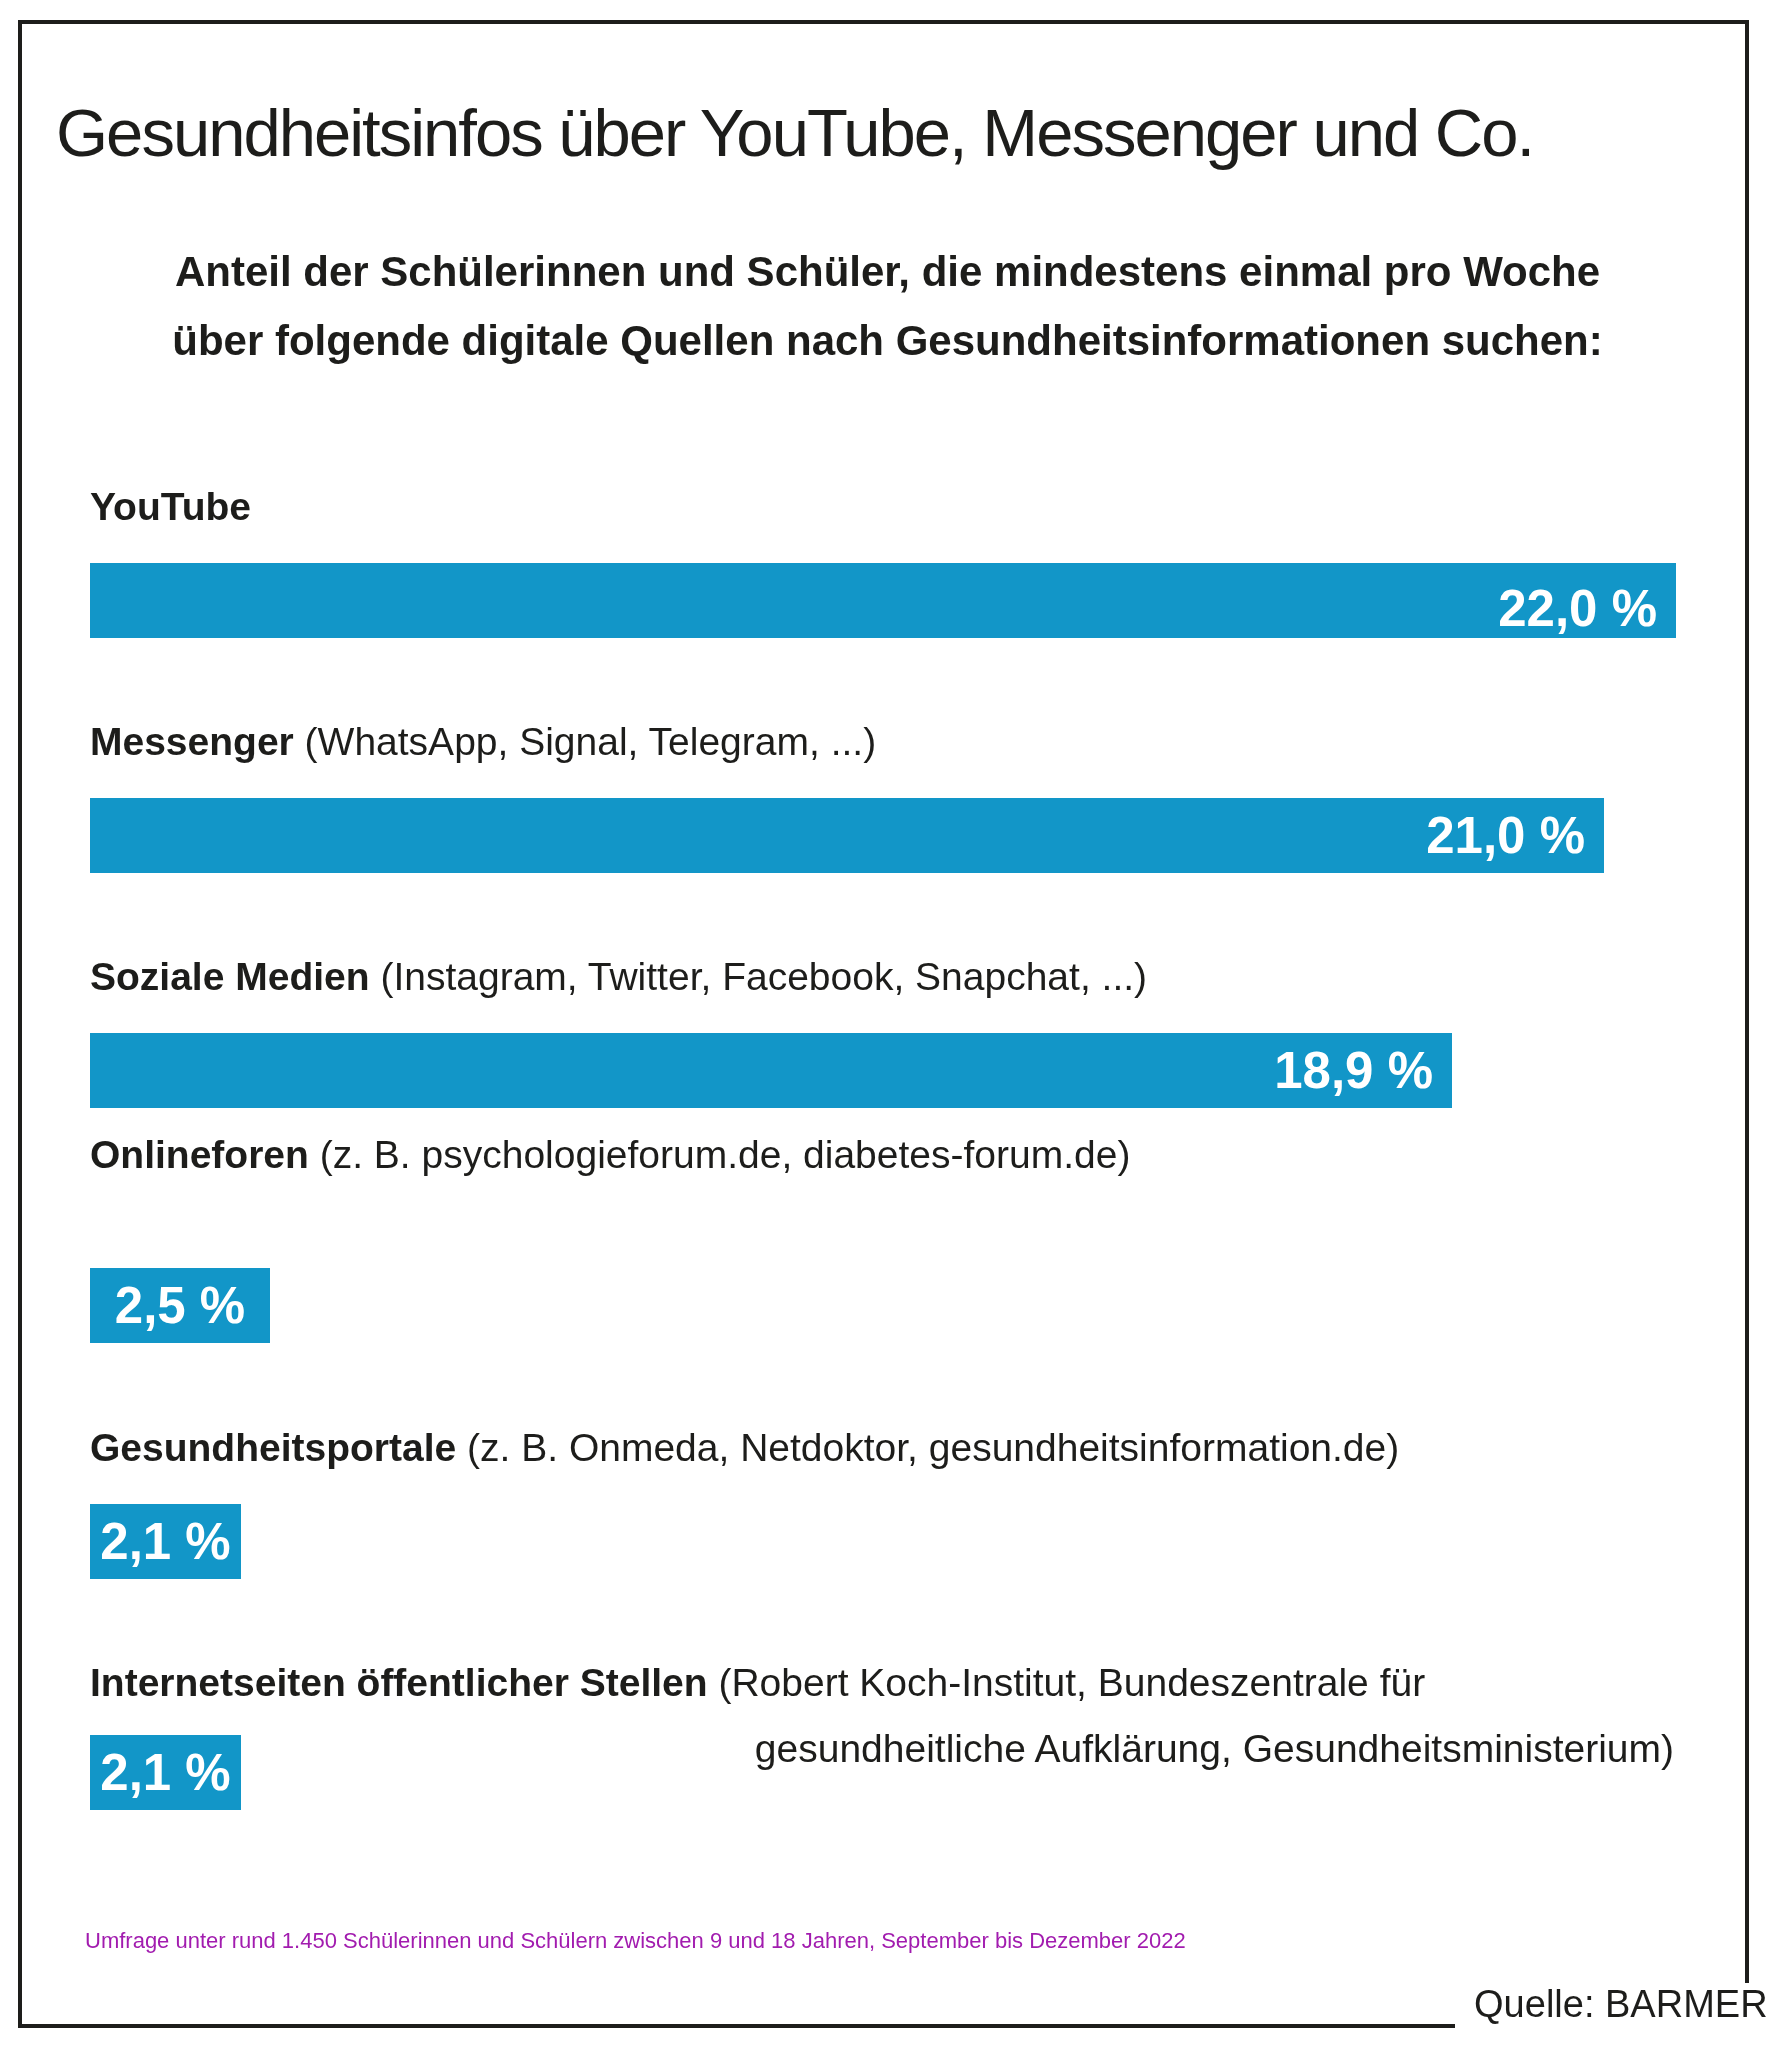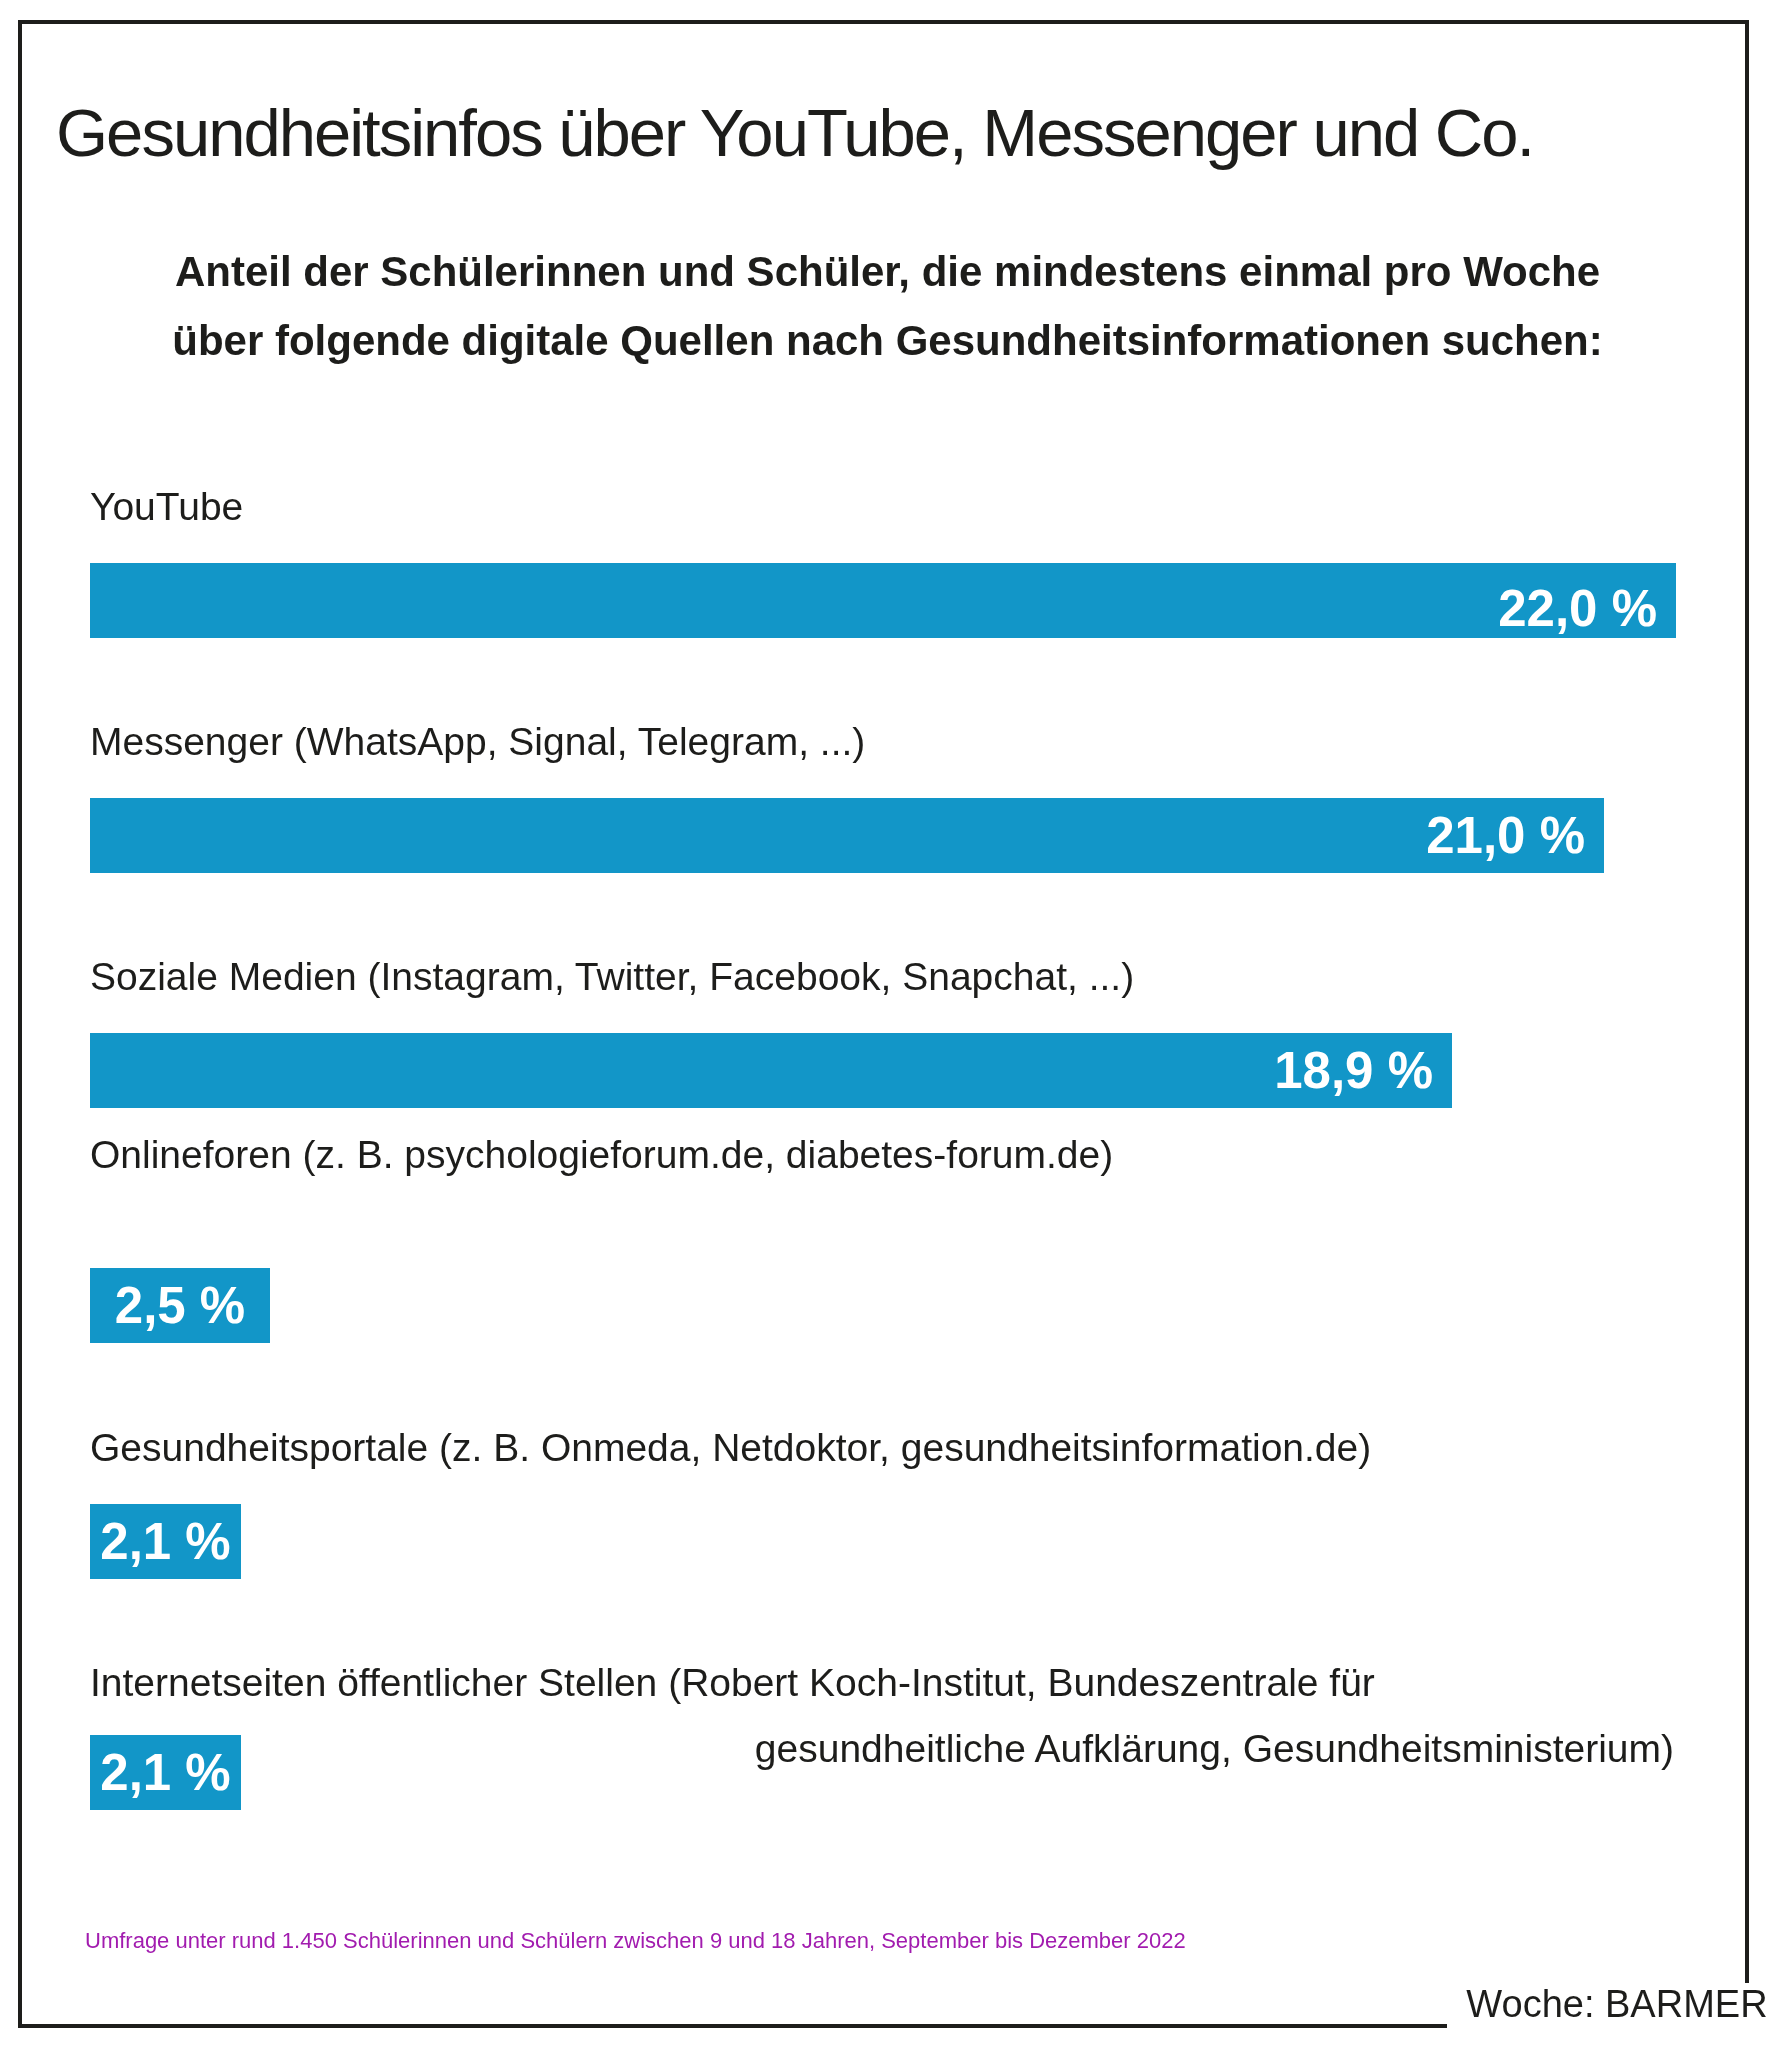--- a/index.html
+++ b/index.html
@@ -44,21 +44,21 @@
   .row-label{
     position:absolute;
     left:90px;
     width:1586px;
     font-size:39px;
     line-height:47px;
     font-weight:normal;
     white-space:nowrap;
     color:#1d1d1b;
   }
-  .row-label .strong{font-weight:normal;}
+  .row-label .strong{font-weight:bold;}
   .row-label.wrap-line2{
     left:auto; right:99px;
     width:auto;
     text-align:right;
   }
   .bar{
     position:absolute;
     left:90px;
     height:75px;
     background:#1296c8;
@@ -154,15 +154,15 @@
 
   <div class="row-label lbl-5a">
     <span class="strong">Internetseiten öffentlicher Stellen</span><span> (Robert Koch-Institut, Bundeszentrale für</span>
   </div>
   <div class="row-label wrap-line2 lbl-5b">gesundheitliche Aufklärung, Gesundheitsministerium)</div>
   <div class="bar small bar-5" style="width: 151px;">
     <span class="val">2,1 %</span>
   </div>
 
   <div class="note">Umfrage unter rund 1.450 Schülerinnen und Schülern zwischen 9 und 18 Jahren, September bis Dezember 2022</div>
-  <div class="source">Woche: BARMER</div>
+  <div class="source">Quelle: BARMER</div>
 </div>
 
 
 </body></html>

